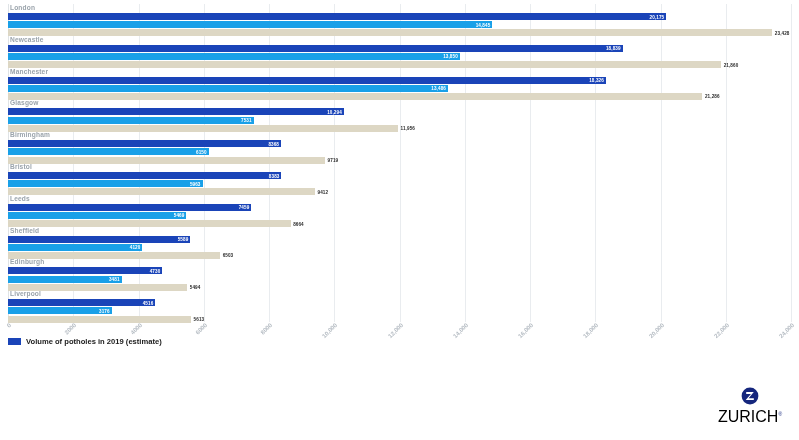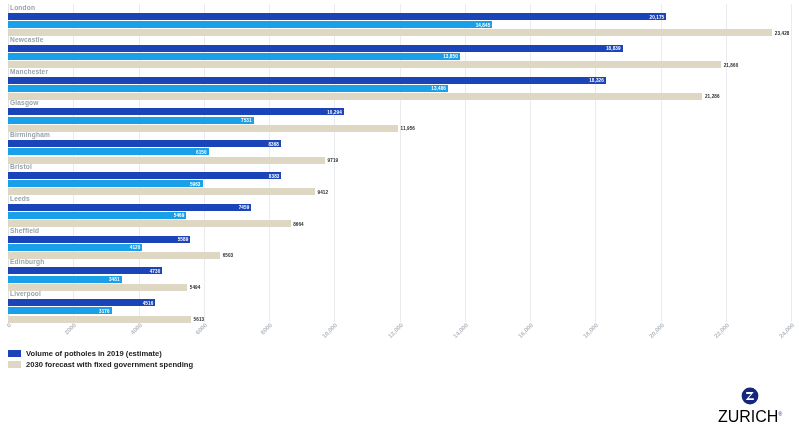--- a/index.html
+++ b/index.html
@@ -98,21 +98,21 @@
     transform-origin: left top;
     transform: rotate(-45deg) translateX(-100%);
   }
   .xtick.first {
     transform: rotate(-45deg) translateX(-100%);
   }
 
   
   #legend {
     position: absolute;
-    left: 8px; top: 348px;
+    left: 8px; top: 336px;
     width: 500px;
   }
   .legrow {
     display: flex;
     align-items: center;
     height: 11px;
   }
   .swatch {
     width: 13px; height: 7px;
     margin-right: 5px;
@@ -336,24 +336,20 @@
       <div class="xtick" style="left: 652.5px;">20,000</div>
       <div class="xtick" style="left: 717.75px;">22,000</div>
       <div class="xtick" style="left: 783px;">24,000</div>
     </div>
 
   <div id="legend">
       <div class="legrow">
         <span class="swatch s0" style="background: rgb(26, 68, 184);"></span>
         <span class="legtext">Volume of potholes in 2019 (estimate)</span>
       </div>
-      <div class="legrow">
-        <span class="swatch s2" style="background: rgb(221, 215, 196);"></span>
-        <span class="legtext">2030 forecast with fixed government spending</span>
-      </div>
     </div>
 
   <div id="brand">
     <svg id="brand-mark" width="18" height="18" viewBox="0 0 18 18">
       <circle cx="9" cy="9" r="8.4" fill="#15267d"></circle>
       <path d="M5.2 5.0 h7.6 l-5.2 6.2 h5.2 v1.9 h-8.1 l5.2 -6.2 h-4.7 z" fill="#ffffff"></path>
     </svg>
     <div><span>ZURICH</span><span id="brand-tm">®</span></div>
   </div>
 

